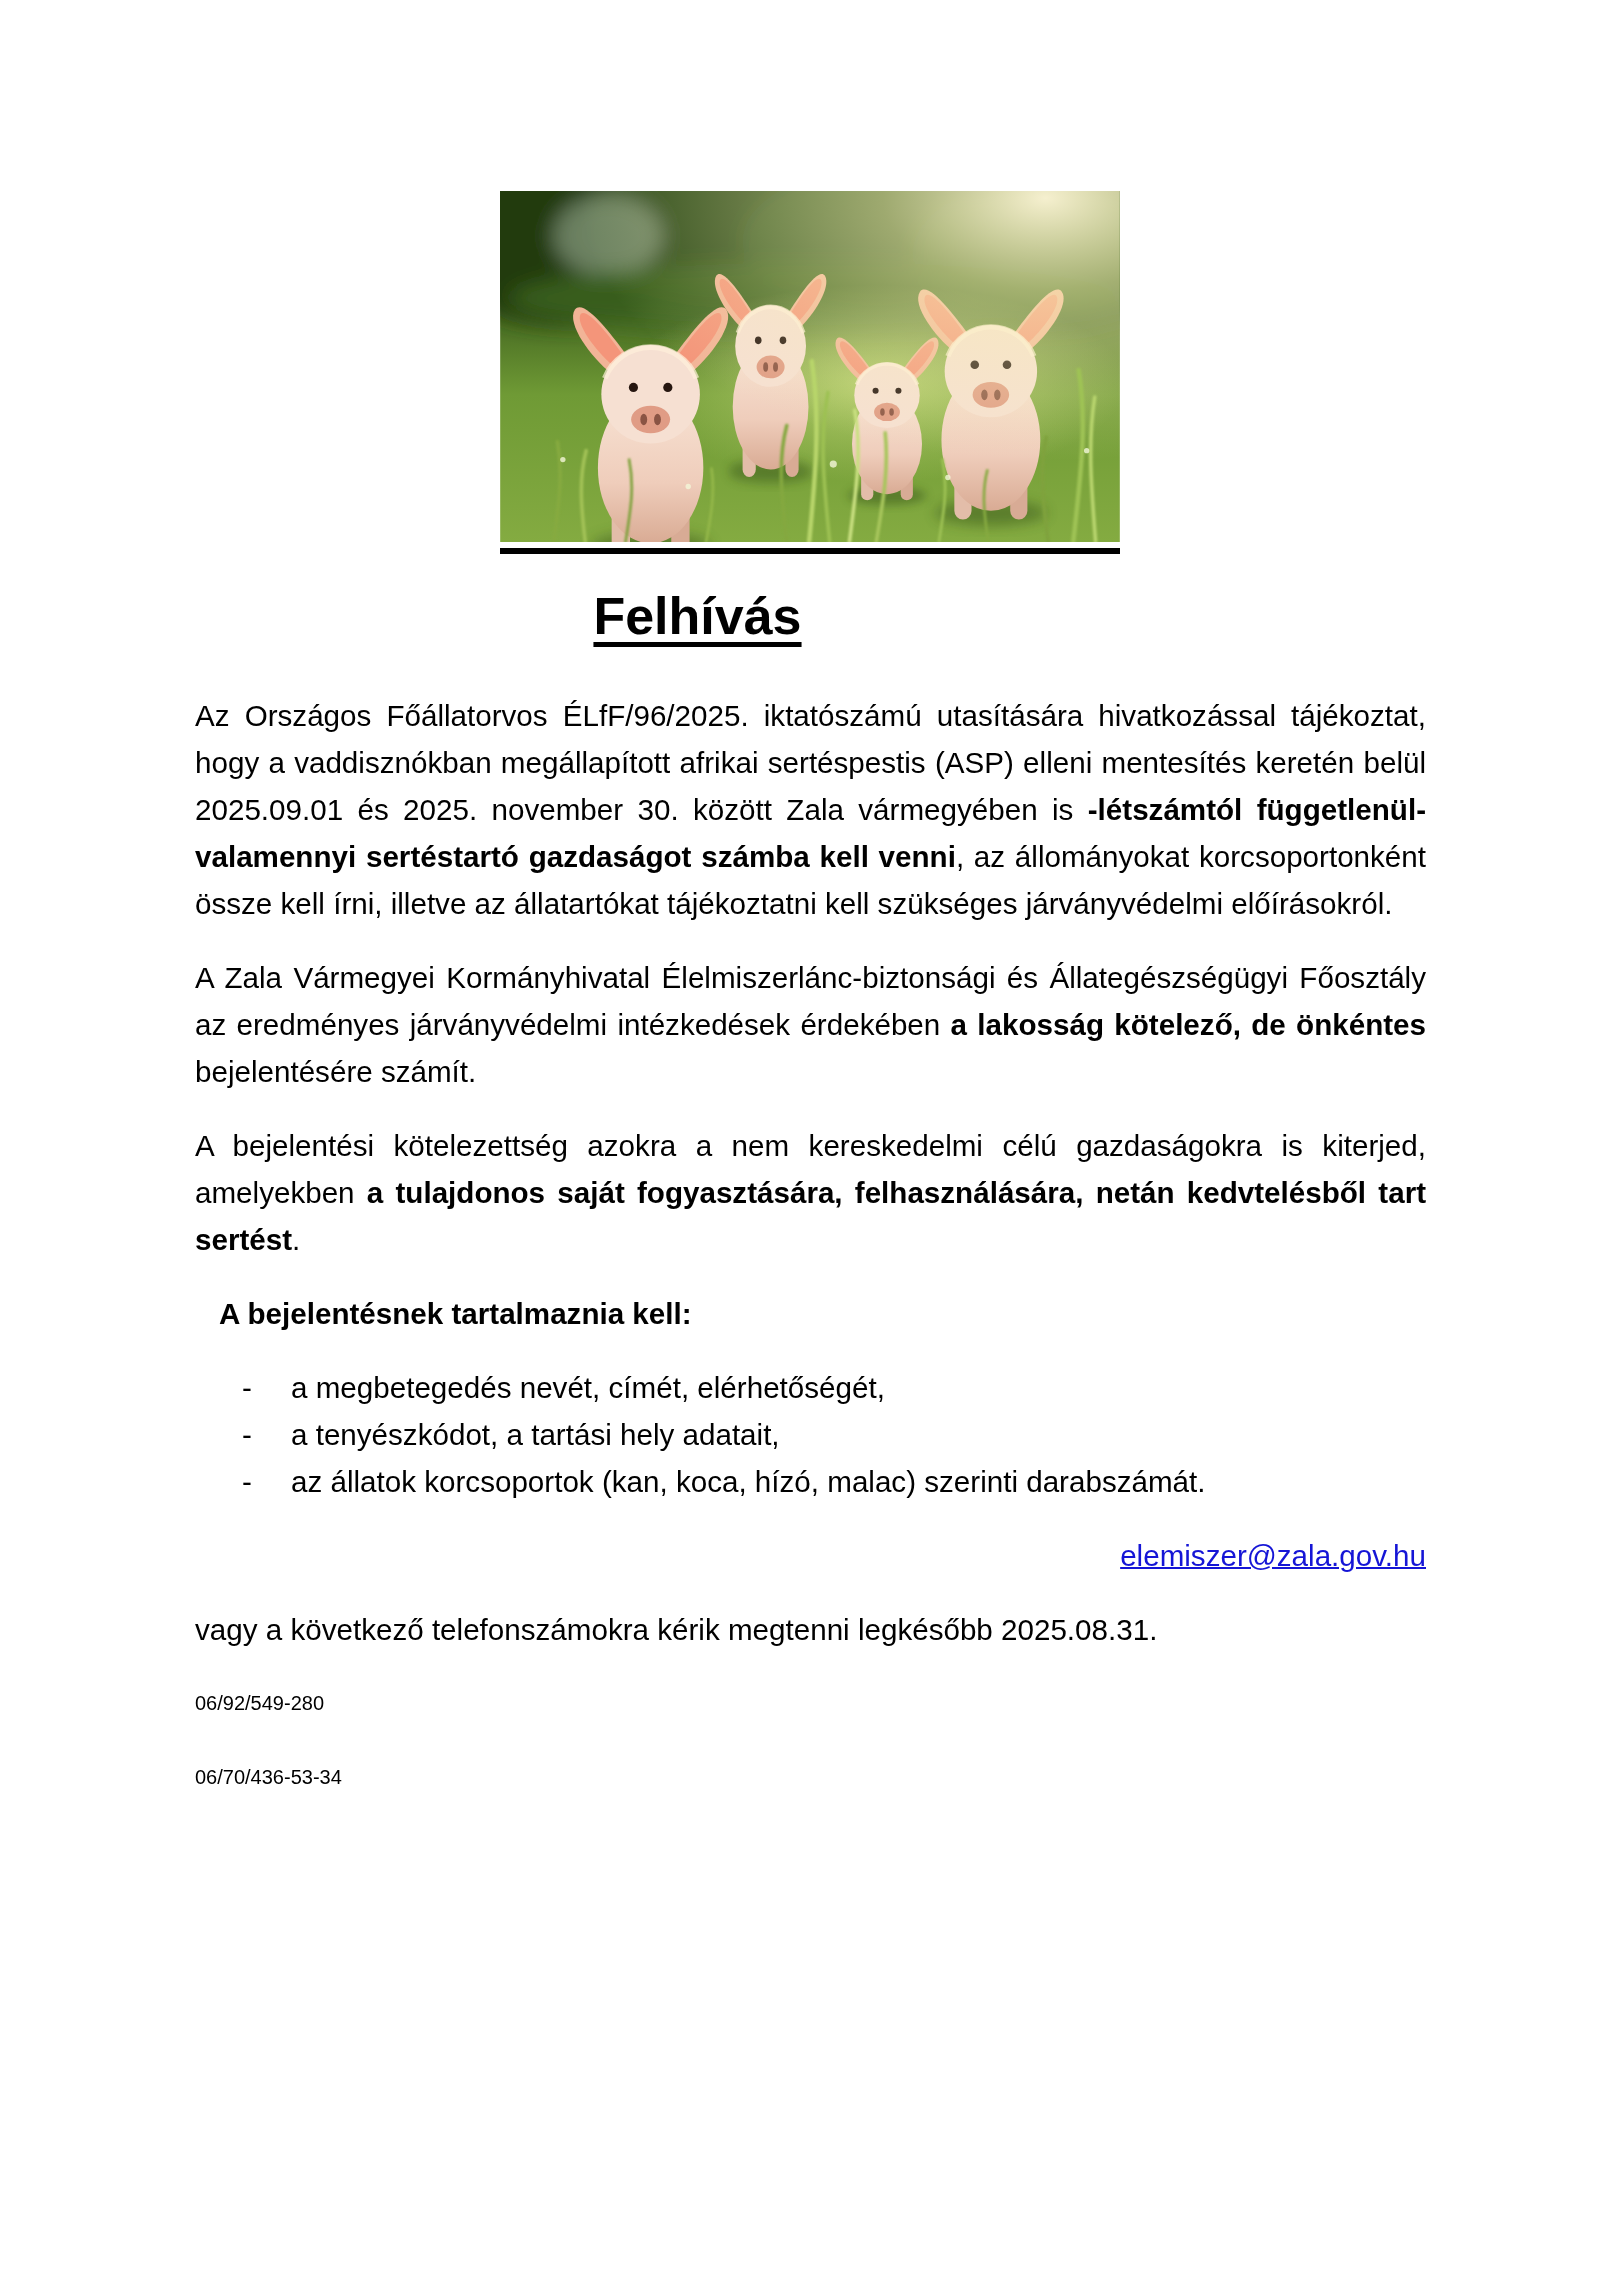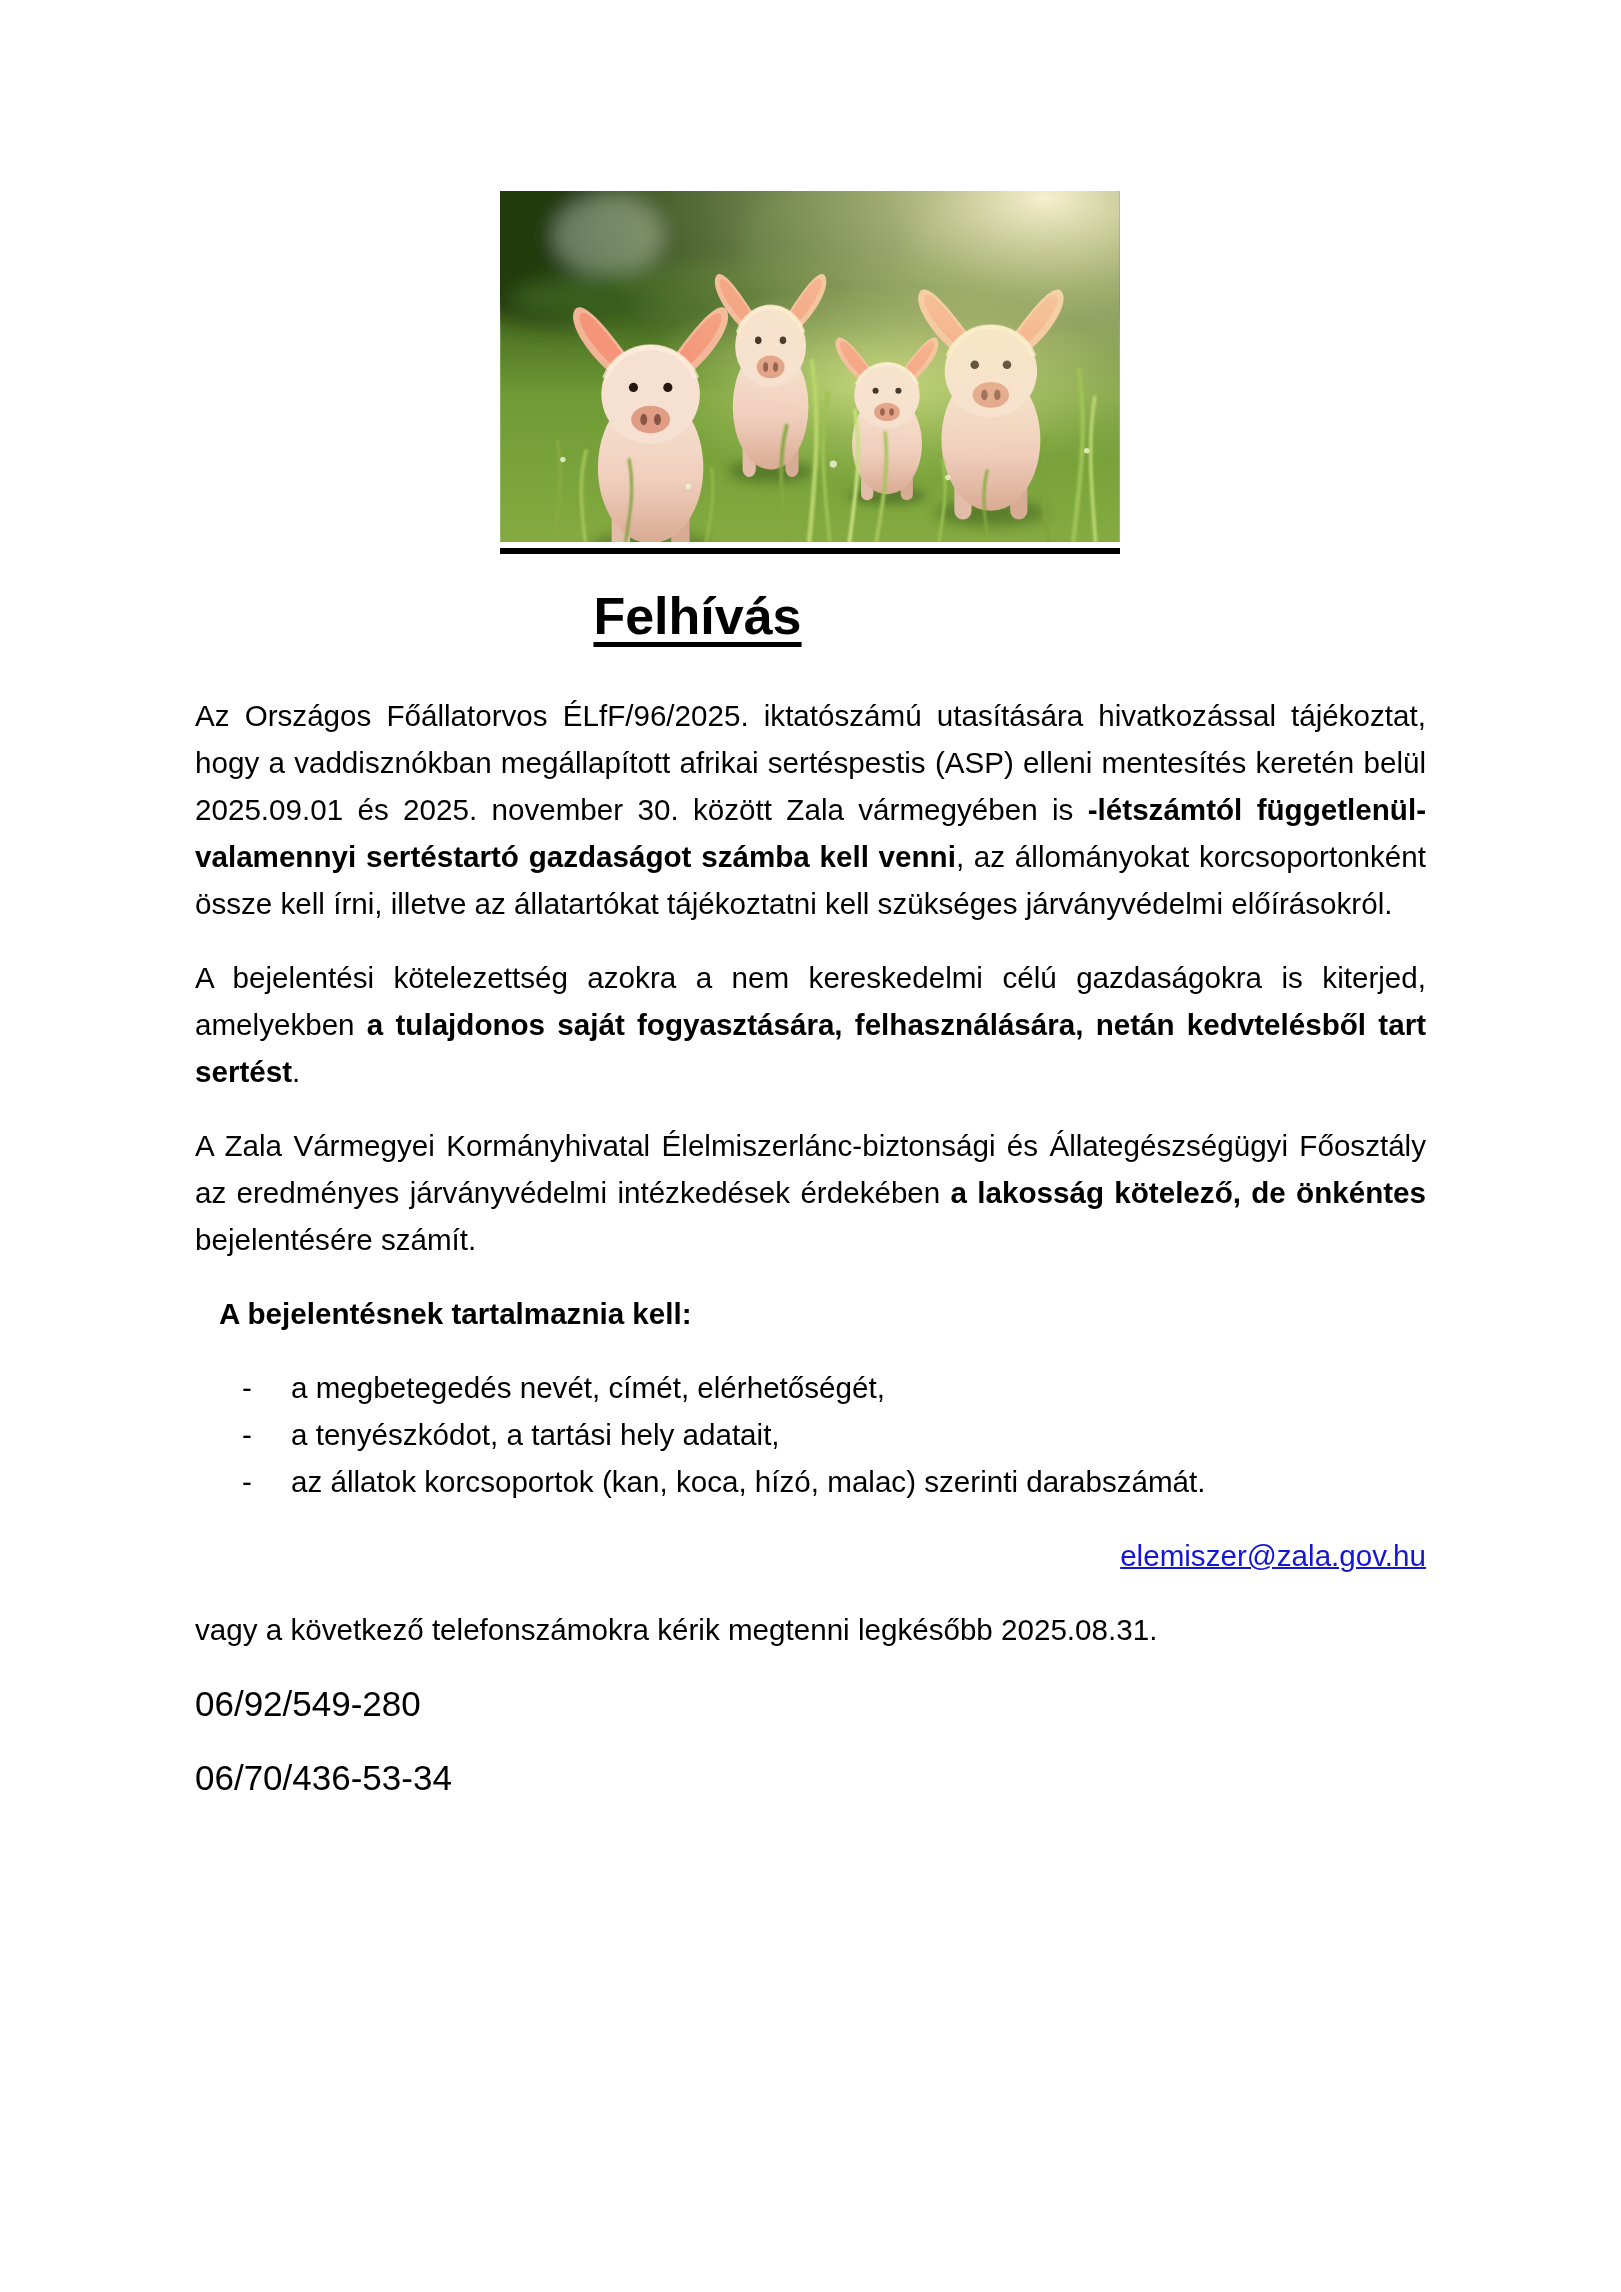--- a/index.html
+++ b/index.html
@@ -69,21 +69,21 @@
   }
 
   .dash-list { margin: 0 0 27px 0; }
   .li { display: flex; padding-left: 47px; }
   .li .marker { flex: 0 0 49px; }
   .li .li-text { flex: 1 1 auto; }
 
   .email-line { margin: 0 0 27px 0; text-align: right; }
   .email-link { text-decoration: underline; text-decoration-thickness: 1.8px; }
 
-  .phone { font-size: 35px; }
+  .phone { font-size: 20px; }
 </style>
 </head>
 <body>
 
 <div class="page">
 
   <div class="figure-block">
     <div class="photo-frame" role="img" aria-label="Four piglets running toward the camera through a sunlit green meadow with blurred trees behind">
       <svg viewBox="0 0 692 392" xmlns="http://www.w3.org/2000/svg">
         <defs>
@@ -193,23 +193,23 @@
   </div>
 
   <h1 class="title">
     <span class="underlined">Felhívás</span>
   </h1>
 
   <div class="content">
 
     <p class="justify"><span>Az Országos Főállatorvos ÉLfF/96/2025. iktatószámú utasítására hivatkozással tájékoztat, hogy a vaddisznókban megállapított afrikai sertéspestis (ASP) elleni mentesítés keretén belül 2025.09.01 és 2025. november 30. között Zala vármegyében is </span><span class="bold">-létszámtól függetlenül- valamennyi sertéstartó gazdaságot számba kell venni</span><span>, az állományokat korcsoportonként össze kell írni, illetve az állatartókat tájékoztatni kell szükséges járványvédelmi előírásokról.</span></p>
 
+    <p class="justify"><span>A Zala Vármegyei Kormányhivatal Élelmiszerlánc-biztonsági és Állategészségügyi Főosztály az eredményes járványvédelmi intézkedések érdekében </span><span class="bold">a lakosság kötelező, de önkéntes</span><span> bejelentésére számít.</span></p>
+
     <p class="justify"><span>A bejelentési kötelezettség azokra a nem kereskedelmi célú gazdaságokra is kiterjed, amelyekben </span><span class="bold">a tulajdonos saját fogyasztására, felhasználására, netán kedvtelésből tart sertést</span><span>.</span></p>
-
-    <p class="justify"><span>A Zala Vármegyei Kormányhivatal Élelmiszerlánc-biztonsági és Állategészségügyi Főosztály az eredményes járványvédelmi intézkedések érdekében </span><span class="bold">a lakosság kötelező, de önkéntes</span><span> bejelentésére számít.</span></p>
 
     <p><span class="heading-underline">A bejelentésnek tartalmaznia kell:</span></p>
 
     <div class="dash-list">
       <div class="li">
         <span class="marker">-</span>
         <span class="li-text">a megbetegedés nevét, címét, elérhetőségét,</span>
       </div>
       <div class="li">
         <span class="marker">-</span>

